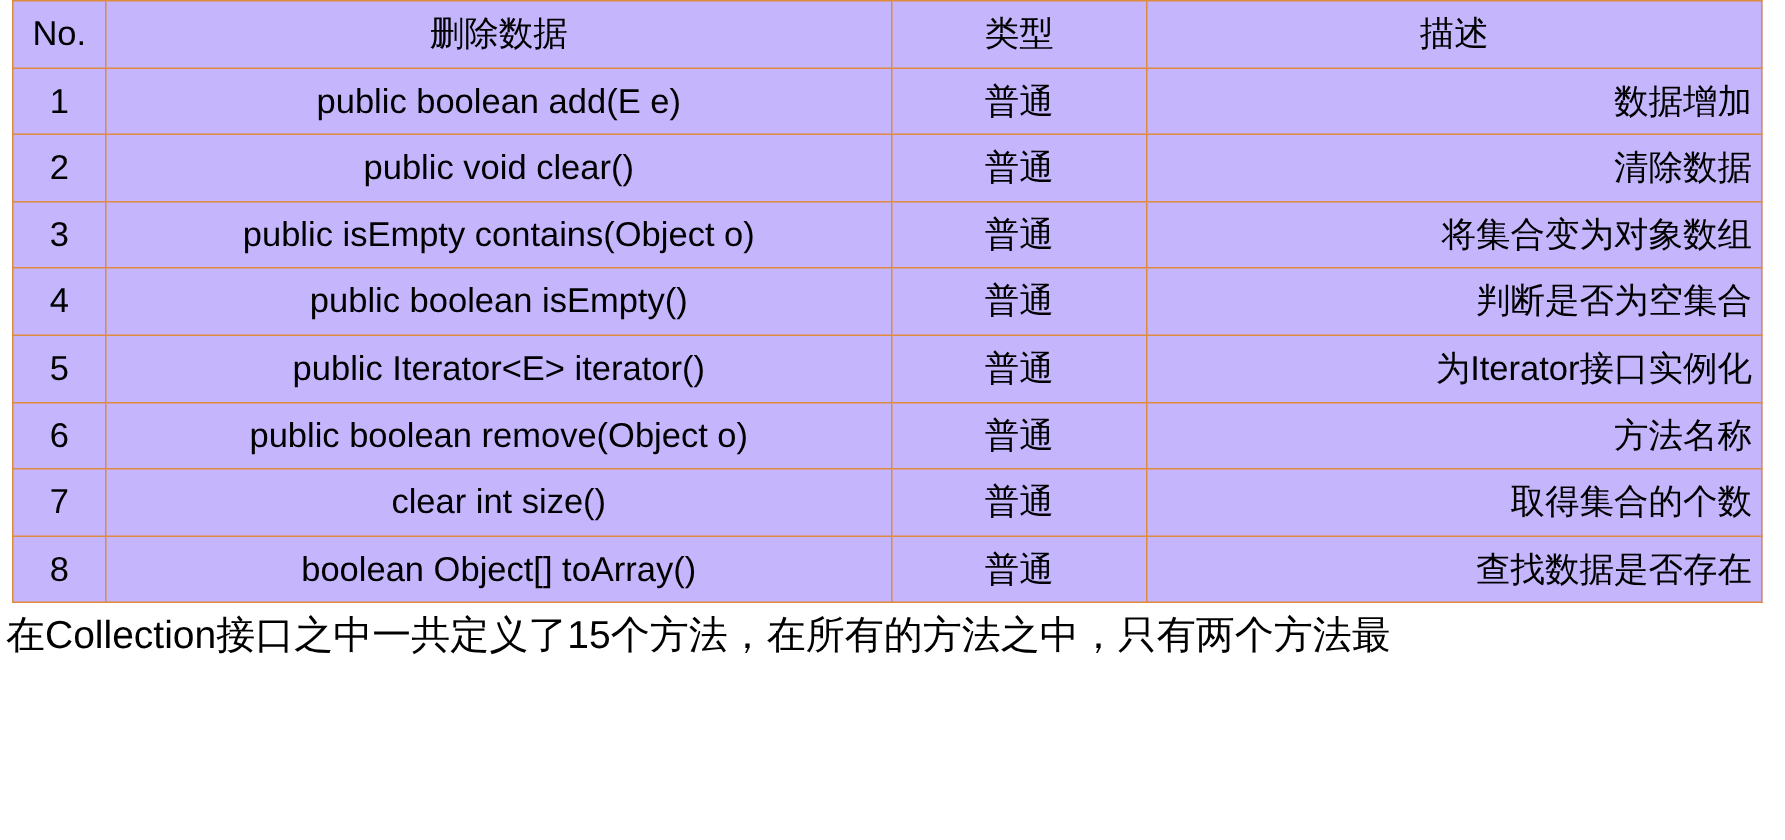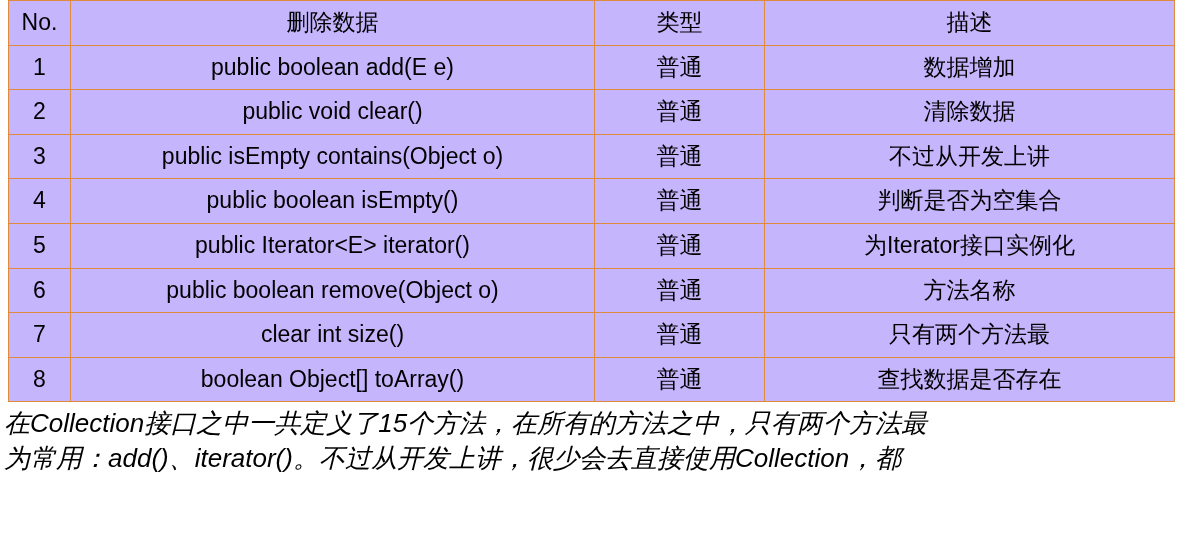--- a/index.html
+++ b/index.html
@@ -35,33 +35,33 @@
     padding: 8px 6px;
     height: 34px;
     box-sizing: border-box;
   }
   col.c-no    { width: 62px; }
   col.c-name  { width: 524px; }
   col.c-type  { width: 170px; }
   col.c-desc  { width: 410px; }
 
   .cell-center { text-align: center; }
-  .cell-left   { text-align: center; padding-left: 12px; }
+  .cell-left   { text-align: right; padding-left: 12px; }
 
   thead td { font-size: 24px; }
 
   .note {
     margin: 4px 0 0 4px;
     font-size: 26px;
     line-height: 1.32;
     letter-spacing: 0px;
     color: #000;
     width: 1180px;
   }
-  .note p { margin: 0; font-style: italic; }
+  .note p { margin: 0; }
 </style>
 </head>
 <body>
 
 <div class="page">
 
   <table class="methods">
     <colgroup>
       <col class="c-no">
       <col class="c-name">
@@ -86,21 +86,21 @@
       <tr>
         <td class="cell-center">2</td>
         <td class="cell-center">public void clear()</td>
         <td class="cell-center">普通</td>
         <td class="cell-left">清除数据</td>
       </tr>
       <tr>
         <td class="cell-center">3</td>
         <td class="cell-center">public isEmpty contains(Object o)</td>
         <td class="cell-center">普通</td>
-        <td class="cell-left">不过从开发上讲</td>
+        <td class="cell-left">将集合变为对象数组</td>
       </tr>
       <tr>
         <td class="cell-center">4</td>
         <td class="cell-center">public boolean isEmpty()</td>
         <td class="cell-center">普通</td>
         <td class="cell-left">判断是否为空集合</td>
       </tr>
       <tr>
         <td class="cell-center">5</td>
         <td class="cell-center">public Iterator&lt;E&gt; iterator()</td>
@@ -110,29 +110,28 @@
       <tr>
         <td class="cell-center">6</td>
         <td class="cell-center">public boolean remove(Object o)</td>
         <td class="cell-center">普通</td>
         <td class="cell-left">方法名称</td>
       </tr>
       <tr>
         <td class="cell-center">7</td>
         <td class="cell-center">clear int size()</td>
         <td class="cell-center">普通</td>
-        <td class="cell-left">只有两个方法最</td>
+        <td class="cell-left">取得集合的个数</td>
       </tr>
       <tr>
         <td class="cell-center">8</td>
         <td class="cell-center">boolean Object[] toArray()</td>
         <td class="cell-center">普通</td>
         <td class="cell-left">查找数据是否存在</td>
       </tr>
     </tbody>
   </table>
 
   <div class="note">
     <p>在Collection接口之中一共定义了15个方法，在所有的方法之中，只有两个方法最</p>
-    <p>为常用：add()、iterator()。不过从开发上讲，很少会去直接使用Collection，都</p>
   </div>
 
 </div>
 
 </body></html>

